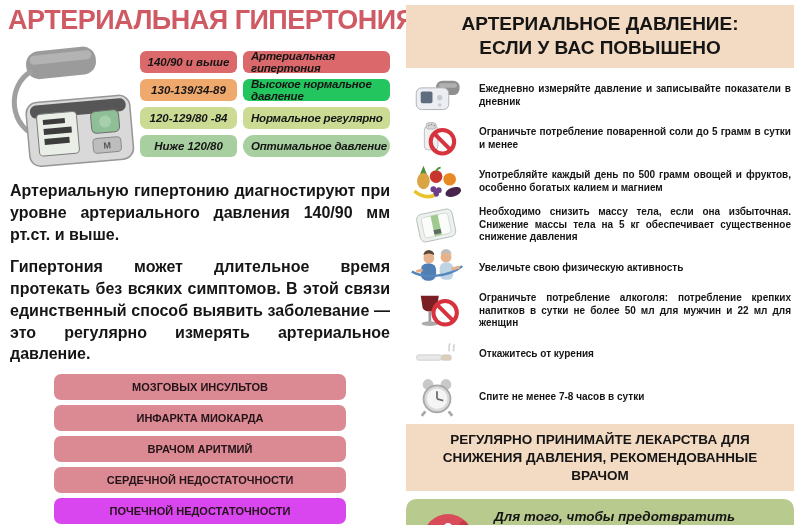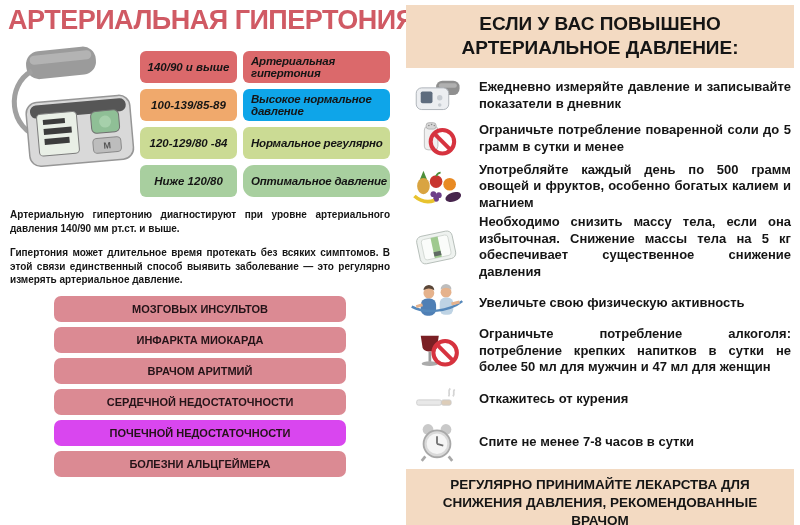--- a/index.html
+++ b/index.html
@@ -7,41 +7,41 @@
   .poster{position:relative;width:800px;height:525px;overflow:hidden;background:#fff;}
   .col-left{position:absolute;left:0;top:0;width:400px;}
   .col-right{position:absolute;left:406px;top:0;width:388px;}
 
   
   .main-title{margin:5px 8px 0 8px;font-size:27px;font-weight:bold;letter-spacing:-0.5px;
               color:#d05a64;white-space:nowrap;}
   .device-table{display:flex;margin-top:5px;}
   .device-wrap{width:140px;min-width:140px;height:128px;}
   .bp-table{flex:1;display:flex;flex-direction:column;gap:6px;margin:10px 10px 0 0;}
-  .bp-row{display:flex;gap:6px;height:32px;}
+  .bp-row{display:flex;gap:6px;height:22px;}
   .bp-range{width:97px;min-width:97px;border-radius:6px;display:flex;align-items:center;
             justify-content:center;font-weight:bold;font-style:italic;font-size:11.5px;}
   .bp-label{flex:1;border-radius:6px;display:flex;align-items:center;padding-left:8px;
             font-weight:bold;font-style:italic;font-size:11.5px;letter-spacing:-0.2px;}
-  .para{margin:11px 10px 0 10px;font-size:10px;font-weight:bold;text-align:justify;
+  .para{margin:11px 10px 0 10px;font-size:16px;font-weight:bold;text-align:justify;
         line-height:1.36;}
   .list-heading{margin:13px 10px 0 10px;text-align:center;font-weight:bold;font-size:15px;
         line-height:1.22;}
   .risk-list{margin-top:9px;display:flex;flex-direction:column;gap:5px;align-items:center;}
   .risk-bar{width:292px;height:26px;border-radius:7px;display:flex;align-items:center;
         justify-content:center;font-weight:bold;font-size:11px;color:#241318;}
 
   
   .header-box{margin-top:5px;padding:7px 4px 8px 4px;text-align:center;font-weight:bold;
         font-size:19px;line-height:1.26;}
   .tips{margin-top:8px;display:flex;flex-direction:column;gap:3px;}
   .tip{display:flex;align-items:center;gap:11px;}
   .tip-icon{width:62px;min-width:62px;height:40px;display:flex;align-items:center;
         justify-content:center;}
-  .tip-text{margin:0;flex:1;font-weight:bold;font-size:13px;line-height:1.27;
+  .tip-text{margin:0;flex:1;font-weight:bold;font-size:10px;line-height:1.27;
         text-align:justify;padding-right:3px;}
   .med-box{margin-top:7px;padding:7px 8px;text-align:center;font-weight:bold;
         font-size:13.5px;line-height:1.32;}
   .warn-box{margin-top:8px;border-radius:10px;display:flex;align-items:center;gap:8px;
         padding:6px 8px;min-height:80px;}
   .warn-icon{width:72px;min-width:72px;height:72px;}
   .warn-text{margin:0;font-weight:bold;font-style:italic;font-size:13.5px;line-height:1.4;}
 </style>
 </head>
 <body>
@@ -77,22 +77,22 @@
           </g>
         </svg>
       </div>
 
       <div class="bp-table">
         <div class="bp-row">
           <div class="bp-range" style="background-color: rgb(219, 105, 107);">140/90 и выше</div>
           <div class="bp-label" style="background-color: rgb(219, 105, 107);">Артериальная гипертония</div>
         </div>
         <div class="bp-row">
-          <div class="bp-range" style="background-color: rgb(240, 169, 108);">100-139/85-89</div>
-          <div class="bp-label" style="background-color: #0ea5e9;">Высокое нормальное давление</div>
+          <div class="bp-range" style="background-color: rgb(240, 169, 108);">130-139/34-89</div>
+          <div class="bp-label" style="background-color: #22c55e;">Высокое нормальное давление</div>
         </div>
         <div class="bp-row">
           <div class="bp-range" style="background-color: rgb(203, 219, 148); border-radius: 7px;">120-129/80 -84</div>
           <div class="bp-label" style="background-color: rgb(203, 219, 148);">Нормальное регулярно</div>
         </div>
         <div class="bp-row">
           <div class="bp-range" style="background-color: rgb(168, 207, 159);">Ниже 120/80</div>
           <div class="bp-label" style="background-color: rgb(168, 207, 159); border-radius: 11px;">Оптимальное давление</div>
         </div>
       </div>
@@ -108,22 +108,22 @@
       <div class="risk-bar" style="background-color: rgb(219, 138, 147);">ВРАЧОМ АРИТМИЙ</div>
       <div class="risk-bar" style="background-color: rgb(219, 138, 147);">СЕРДЕЧНОЙ НЕДОСТАТОЧНОСТИ</div>
       <div class="risk-bar" style="background-color: #d946ef;">ПОЧЕЧНОЙ НЕДОСТАТОЧНОСТИ</div>
       <div class="risk-bar" style="background-color: rgb(219, 138, 147);">БОЛЕЗНИ АЛЬЦГЕЙМЕРА</div>
     </div>
   </div>
 
   <div class="col-right">
 
     <div class="header-box" style="background-color: rgb(243, 218, 194);">
+      <div>АРТЕРИАЛЬНОЕ ДАВЛЕНИЕ:</div>
       <div>ЕСЛИ У ВАС ПОВЫШЕНО</div>
-      <div>АРТЕРИАЛЬНОЕ ДАВЛЕНИЕ:</div>
     </div>
 
     <div class="tips">
 
       <div class="tip">
         <span class="tip-icon">
           <svg width="56" height="38" viewBox="0 0 62 40">
             <rect x="30" y="3" width="26" height="16" rx="7" fill="#8f8f8f"></rect>
             <rect x="33" y="6" width="20" height="5" rx="2.5" fill="#b0b0b0"></rect>
             <rect x="8" y="11" width="36" height="24" rx="6" fill="#eceef1" stroke="#a9aeb5"></rect>
@@ -202,21 +202,21 @@
       <div class="tip">
         <span class="tip-icon">
           <svg width="56" height="38" viewBox="0 0 62 40">
             <path d="M13 3 L33 3 L31 16 C 29.5 22 16.5 22 15 16 Z" fill="#7a1f24"></path>
             <rect x="21.6" y="21" width="3" height="11" fill="#9a9a9a"></rect>
             <ellipse cx="23" cy="34" rx="9" ry="2.6" fill="#ababab"></ellipse>
             <circle cx="40" cy="22" r="13" fill="none" stroke="#d6333f" stroke-width="4.5"></circle>
             <line x1="31" y1="13" x2="49" y2="31" stroke="#d6333f" stroke-width="4.5"></line>
           </svg>
         </span>
-        <p class="tip-text">Ограничьте потребление алкоголя: потребление крепких напитков в сутки не более 50 мл для мужчин и 47 мл для женщин</p>
+        <p class="tip-text">Ограничьте потребление алкоголя: потребление крепких напитков в сутки не более 50 мл для мужчин и 22 мл для женщин</p>
       </div>
 
       <div class="tip">
         <span class="tip-icon">
           <svg width="56" height="30" viewBox="0 0 62 34">
             <rect x="8" y="18" width="28" height="6" rx="2" fill="#e8e8e8" stroke="#cccccc"></rect>
             <rect x="36" y="18" width="11" height="6" rx="2" fill="#ddcdb9" stroke="#cccccc"></rect>
             <path d="M44 14 c 3 -3 -2 -5 2 -9 M49 14 c 3 -3 -1 -5 2 -8" stroke="#d4d4d4" stroke-width="2" fill="none"></path>
           </svg>
         </span>

